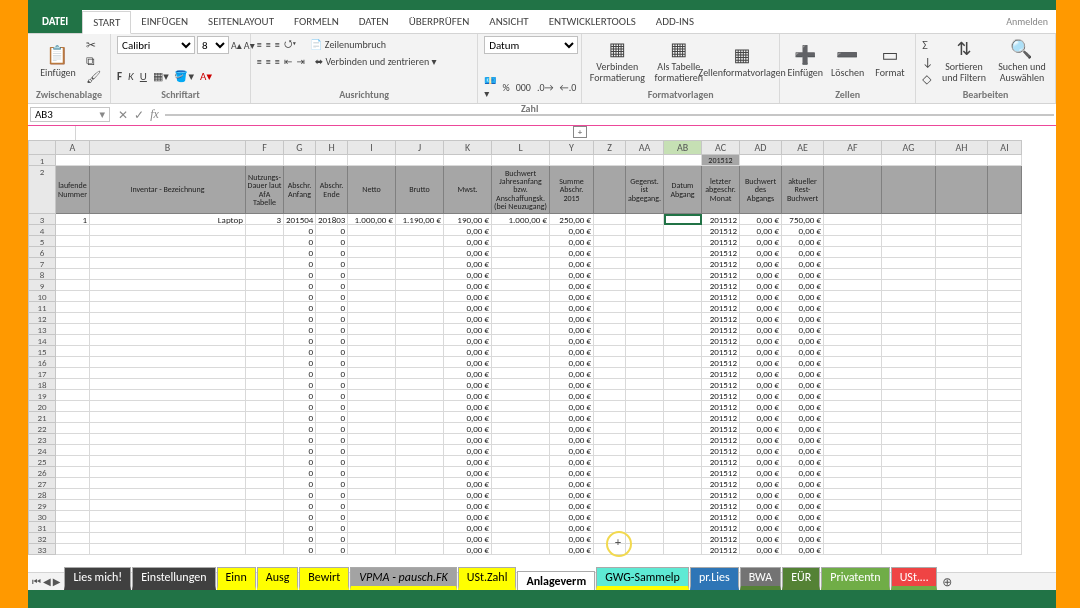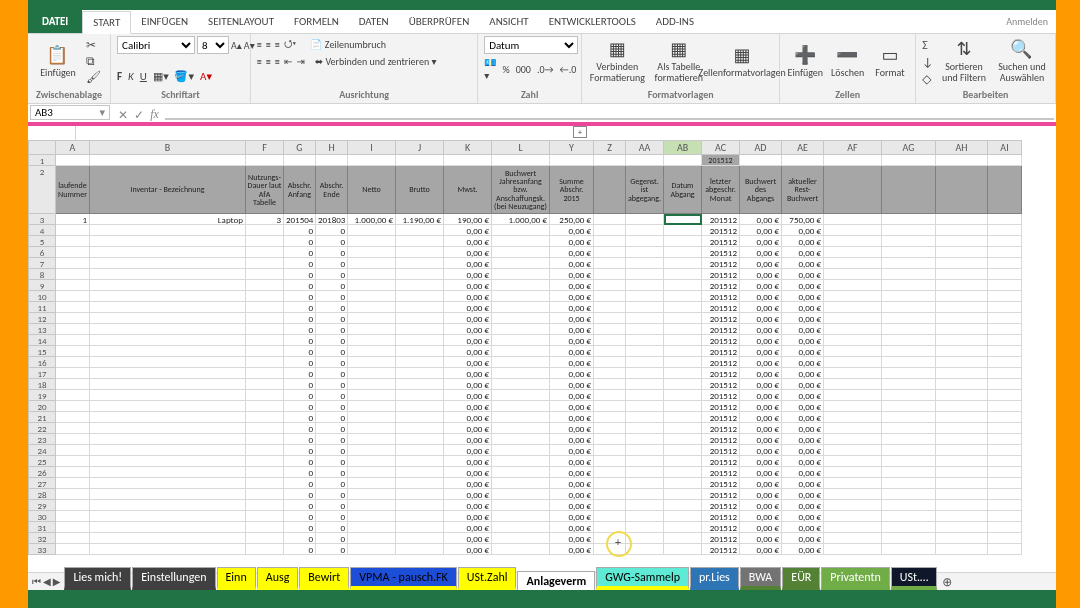--- a/index.html
+++ b/index.html
@@ -21,21 +21,21 @@
 .group { border-right:1px solid #d9d9d9; display:flex; flex-direction:column; padding:2px 6px; }
 .group-body { flex:1; display:flex; align-items:flex-start; gap:4px; }
 .group-label { text-align:center; font-size:10px; color:#777; padding-top:2px;font-weight:bold; }
 .bigbtn { display:flex; flex-direction:column; align-items:center; justify-content:center; width:48px; height:50px; cursor:pointer; font-size:10px; text-align:center; line-height:1.1; }
 .bigbtn .ic { font-size:18px; height:22px; display:flex; align-items:center; justify-content:center; }
 .smallctl { display:flex; flex-direction:column; gap:2px; }
 .select { border:1px solid #c0c0c0; background:#fff; font-size:11px; height:18px; }
 .row { display:flex; gap:2px; align-items:center; }
 
 
-.fxbar { height:22px; display:flex; align-items:flex-end; border-bottom:4px solid #ec4899; }
+.fxbar { height:22px; display:flex; align-items:center; border-bottom:1px solid #ec4899; }
 .namebox { width:80px; border:1px solid #c6c6c6; background:#fff; display:flex; align-items:center; padding:0 4px; font-size:11px; margin:2px; }
 .fxbtns { display:flex; align-items:center; gap:6px; padding:0 6px; color:#888; font-size:12px; }
 .formula { flex:1; border:1px solid #c6c6c6; margin:2px 2px 2px 0; }
 
 
 .collapse-row { height:14px; display:flex; background:#fff; }
 .collapse-gutter { width:48px; border-right:1px solid #d4d4d4; }
 .collapse-cell { flex:1; text-align:center; font-size:10px; color:#555; position:relative; }
 .collapse-cell .marker { position:absolute; left:497px; top:0; width:14px; height:12px; border:1px solid #888; background:#fff; font-size:9px; line-height:10px; }
 
@@ -140,21 +140,21 @@
           <span>≡</span>
           <span>⇤</span>
           <span>⇥</span>
           <span style="margin-left:6px">⬌ <span>Verbinden und zentrieren</span> ▾</span>
         </div>
       </div>
       <div class="group-label">Ausrichtung</div>
     </div>
 
     <div class="group" style="width:104px">
-      <div class="group-body" style="flex-direction:column;gap:2px">
+      <div class="group-body" style="flex-direction:column;gap:20px">
         <select class="select" style="width:94px"><option>Datum</option></select>
         <div class="row" style="gap:6px;font-size:10px">
           <span>💶▾</span>
           <span>%</span>
           <span>000</span>
           <span>.0→</span>
           <span>←.0</span>
         </div>
       </div>
       <div class="group-label">Zahl</div>
@@ -1028,29 +1028,29 @@
       <span>⏮</span>
       <span>◀</span>
       <span>▶</span>
     </div>
     <div class="sheets" id="sheets">
         <div class="sh" style="background: rgb(64, 64, 64); color: rgb(255, 255, 255); border-bottom: 4px solid rgb(64, 64, 64);">Lies mich!</div>
         <div class="sh" style="background: rgb(64, 64, 64); color: rgb(255, 255, 255); border-bottom: 4px solid rgb(64, 64, 64);">Einstellungen</div>
         <div class="sh" style="background: rgb(255, 255, 0); color: rgb(0, 0, 0); border-bottom: 4px solid rgb(255, 255, 0);">Einn</div>
         <div class="sh" style="background: rgb(255, 255, 0); color: rgb(0, 0, 0); border-bottom: 4px solid rgb(255, 255, 0);">Ausg</div>
         <div class="sh" style="background: rgb(255, 255, 0); color: rgb(0, 0, 0); border-bottom: 4px solid rgb(255, 255, 0);">Bewirt</div>
-        <div class="sh" style="background: #1d4ed8; color: rgb(0, 0, 0); border-bottom: 4px solid rgb(255, 255, 0);">VPMA - pausch.FK</div>
+        <div class="sh" style="background: #a3a3a3; color: rgb(0, 0, 0); border-bottom: 4px solid rgb(255, 255, 0); font-style: italic;">VPMA - pausch.FK</div>
         <div class="sh" style="background: rgb(255, 255, 0); color: rgb(0, 0, 0); border-bottom: 4px solid rgb(255, 255, 0);">USt.Zahl</div>
         <div class="sh active" style="background: rgb(255, 255, 255); color: rgb(0, 0, 0); border-bottom: none;">Anlageverm</div>
         <div class="sh" style="background: #5eead4; color: rgb(0, 0, 0); border-bottom: 4px solid rgb(255, 255, 0);">GWG-Sammelp</div>
         <div class="sh" style="background: rgb(46, 117, 182); color: rgb(255, 255, 255); border-bottom: 4px solid rgb(46, 117, 182);">pr.Lies</div>
         <div class="sh" style="background: #737373; color: rgb(255, 255, 255); border-bottom: 4px solid rgb(84, 130, 53);">BWA</div>
         <div class="sh" style="background: rgb(84, 130, 53); color: rgb(255, 255, 255); border-bottom: 4px solid rgb(84, 130, 53);">EÜR</div>
         <div class="sh" style="background: rgb(112, 173, 71); color: rgb(255, 255, 255); border-bottom: 4px solid rgb(112, 173, 71);">Privatentn</div>
-        <div class="sh" style="background: #0f172a; color: rgb(255, 255, 255); border-bottom: 4px solid rgb(112, 173, 71);">USt.…</div>
+        <div class="sh" style="background: #ef4444; color: rgb(255, 255, 255); border-bottom: 4px solid rgb(112, 173, 71);">USt.…</div>
       </div>
     <span class="add">⊕</span>
   </div>
 
   <div class="statusbar"></div>
 </div>
 
 <div class="cursor-ring"></div>
 
 </body></html>

